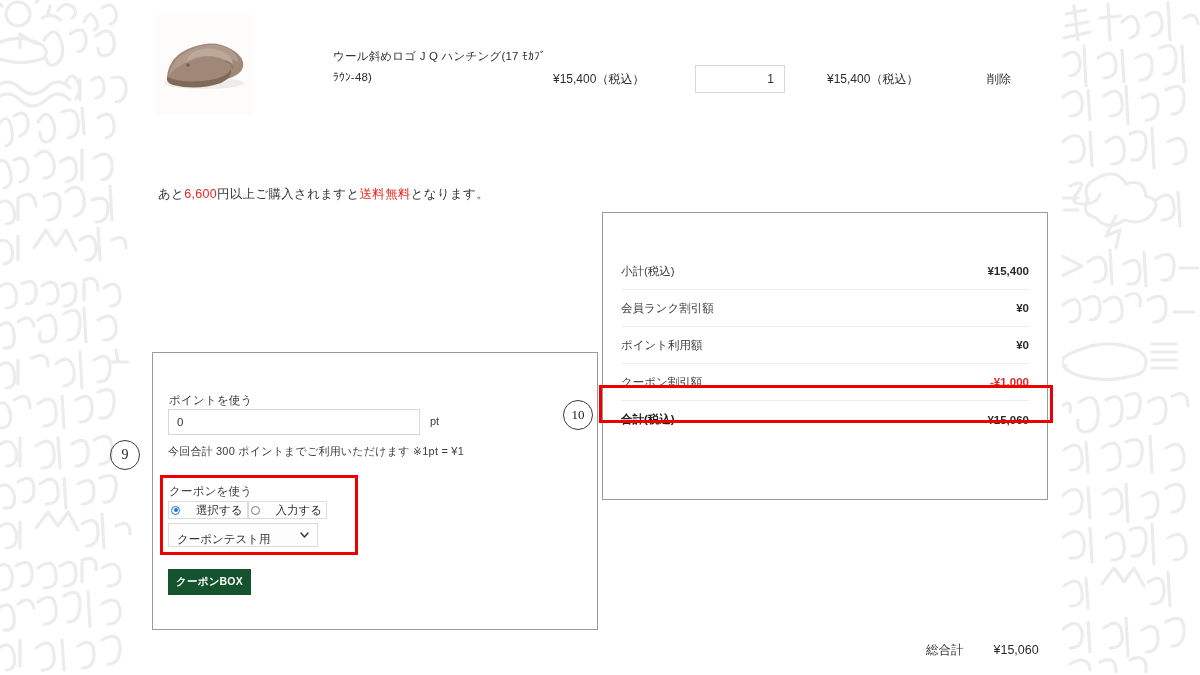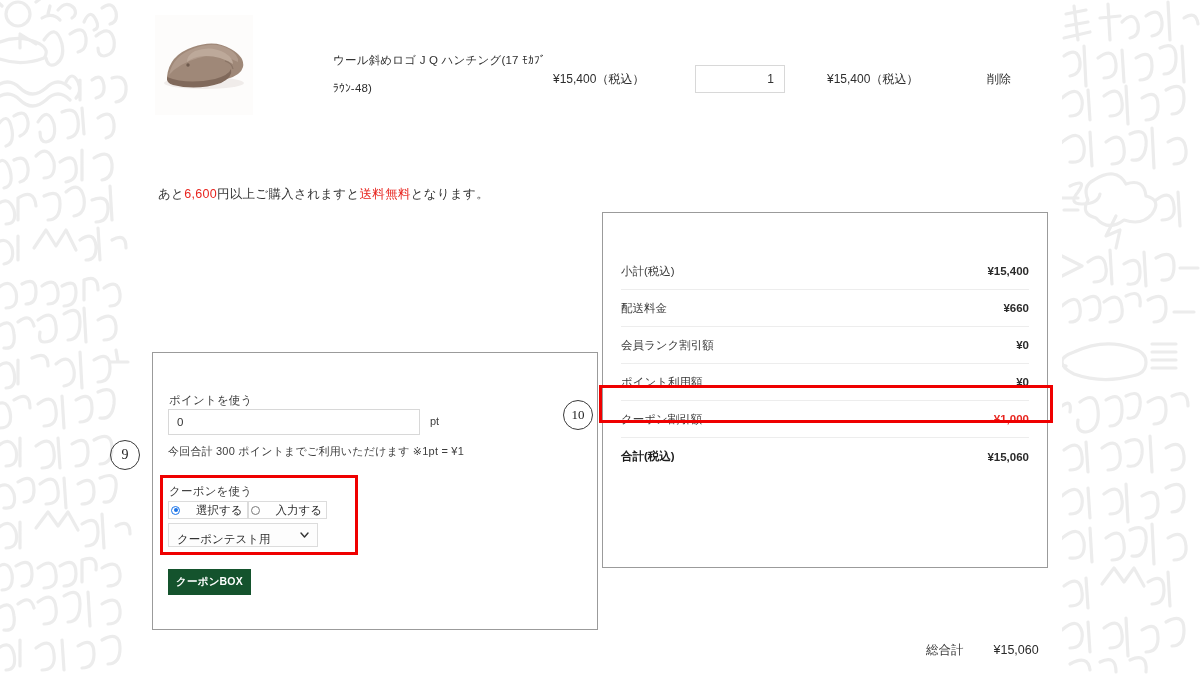--- a/index.html
+++ b/index.html
@@ -32,21 +32,21 @@
   .cart-row{
     position:absolute; left:155px; top:14px; width:900px; height:100px;
   }
   .item-thumb{
     position:absolute; left:0; top:1px; width:98px; height:100px;
     background:#fbfafa; overflow:hidden;
   }
   .item-thumb svg{ display:block; }
   .item-name{
     position:absolute; left:178px; top:32px; width:215px;
-    font-size:11.5px; line-height:28px; color:#2e2e2e; letter-spacing:.2px;
+    font-size:11.5px; line-height:21px; color:#2e2e2e; letter-spacing:.2px;
   }
   .item-price{
     position:absolute; left:398px; top:57px; width:140px;
     font-size:12px; color:#2e2e2e; text-align:left;
   }
   .qty-box{
     position:absolute; left:540px; top:51px; width:90px; height:28px;
     border:1px solid #d8d8d8; background:#fff;
     text-align:right; padding:0 10px; font-size:12px; color:#333;
     line-height:26px; font-family:"Liberation Sans",sans-serif;
@@ -62,21 +62,21 @@
 
   
   .ship-notice{
     position:absolute; left:158px; top:186px;
     font-size:12.5px; color:#333; letter-spacing:.3px; white-space:nowrap;
   }
   .ship-notice .hl{ color:#e8251f; font-weight:normal; }
 
   
   .summary-box{
-    position:absolute; left:602px; top:212px; width:446px; height:356px;
+    position:absolute; left:602px; top:212px; width:446px; height:288px;
     border:1px solid #9b9b9b; background:#fff;
   }
   .summary-inner{ position:absolute; left:18px; top:40px; right:18px; }
   .sum-row{
     display:flex; justify-content:space-between; align-items:center;
     height:37px; border-bottom:1px solid #ededed;
     font-size:11.5px; color:#3a3a3a;
   }
   .sum-row .sum-val{ font-weight:bold; font-size:11.5px; color:#2b2b2b; }
   .sum-row.coupon .sum-val{ color:#e8251f; }
@@ -333,24 +333,20 @@
     <span>あと</span><span class="hl">6,600</span><span>円以上ご購入されますと</span><span class="hl">送料無料</span><span>となります。</span>
   </div>
 
   <div class="summary-box">
     <div class="summary-inner">
       <div class="sum-row">
         <span class="sum-lbl">小計(税込)</span>
         <span class="sum-val">¥15,400</span>
       </div>
       <div class="sum-row">
-        <span class="sum-lbl">配送料金</span>
-        <span class="sum-val">¥660</span>
-      </div>
-      <div class="sum-row">
         <span class="sum-lbl">会員ランク割引額</span>
         <span class="sum-val">¥0</span>
       </div>
       <div class="sum-row">
         <span class="sum-lbl">ポイント利用額</span>
         <span class="sum-val">¥0</span>
       </div>
       <div class="sum-row coupon">
         <span class="sum-lbl">クーポン割引額</span>
         <span class="sum-val">-¥1,000</span>

